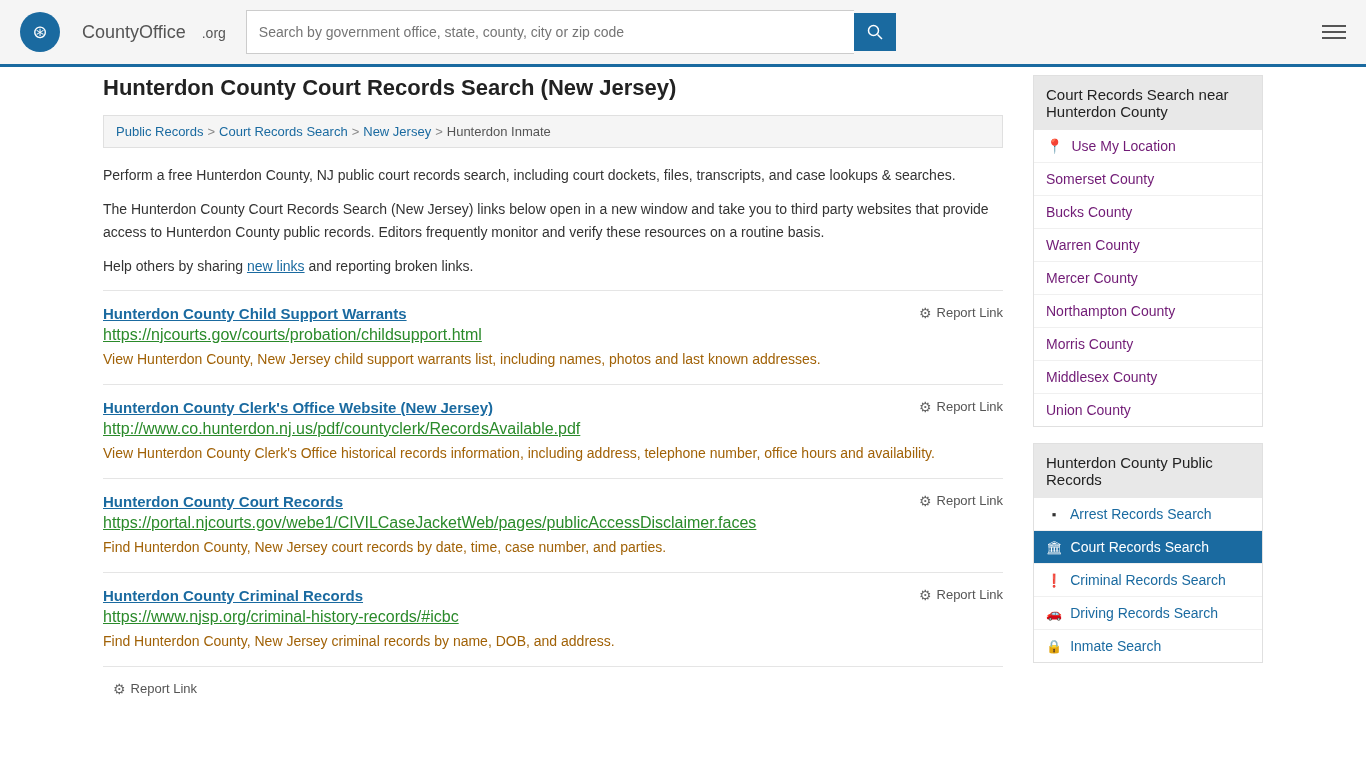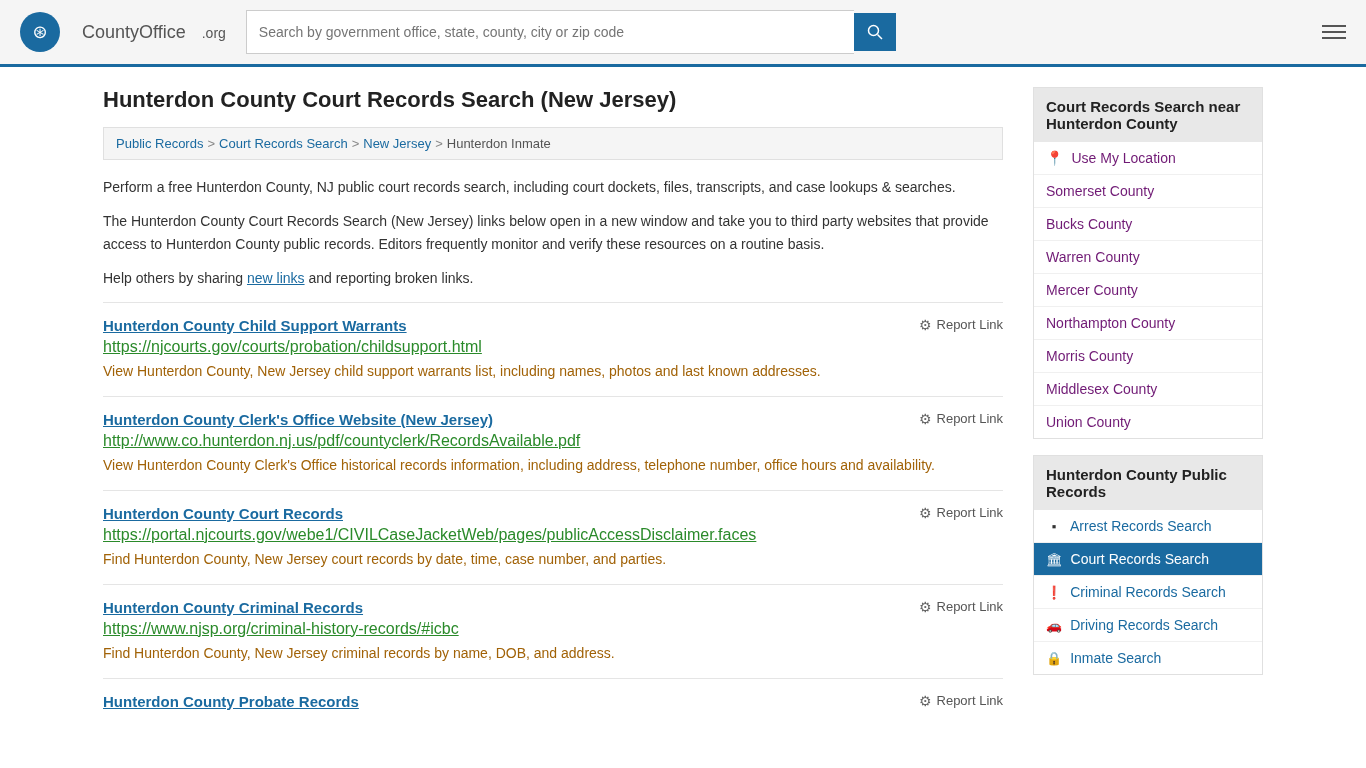--- a/index.html
+++ b/index.html
@@ -79,21 +79,21 @@
       display: block;
       width: 24px;
       height: 2px;
       background: #555;
     }
 
     
     .main-container {
       max-width: 1200px;
       margin: 0 auto;
-      padding: 20px 20px;
+      padding: 8px 20px;
       display: flex;
       gap: 30px;
     }
     .content-area {
       flex: 1;
     }
     .sidebar {
       width: 230px;
       min-width: 230px;
     }
@@ -179,21 +179,21 @@
       font-size: 14px;
       color: #a16207;
       line-height: 1.5;
     }
 
     
     .sidebar-section-title {
       background: #e8e8e8;
       padding: 10px 12px;
       font-size: 15px;
-      font-weight: bold;
+      font-weight: normal;
       color: #222;
       margin-bottom: 0;
     }
     .sidebar-section {
       border: 1px solid #e0e0e0;
       margin-bottom: 16px;
     }
     .sidebar-link-item {
       display: flex;
       align-items: center;
@@ -330,21 +330,20 @@
         <div class="report-link">
           <span class="report-icon">⚙</span>
           <span>Report Link</span>
         </div>
       </div>
       <div class="result-url">https://www.njsp.org/criminal-history-records/#icbc</div>
       <div class="result-desc">Find Hunterdon County, New Jersey criminal records by name, DOB, and address.</div>
     </div>
         <div class="result-item">
       <div class="result-header">
-        <a class="result-title" href="#">Hunterdon County Probate Records</a>
         <div class="report-link">
           <span class="report-icon">⚙</span>
           <span>Report Link</span>
         </div>
       </div>
 
     </div>
       </div>
   </div>
 

